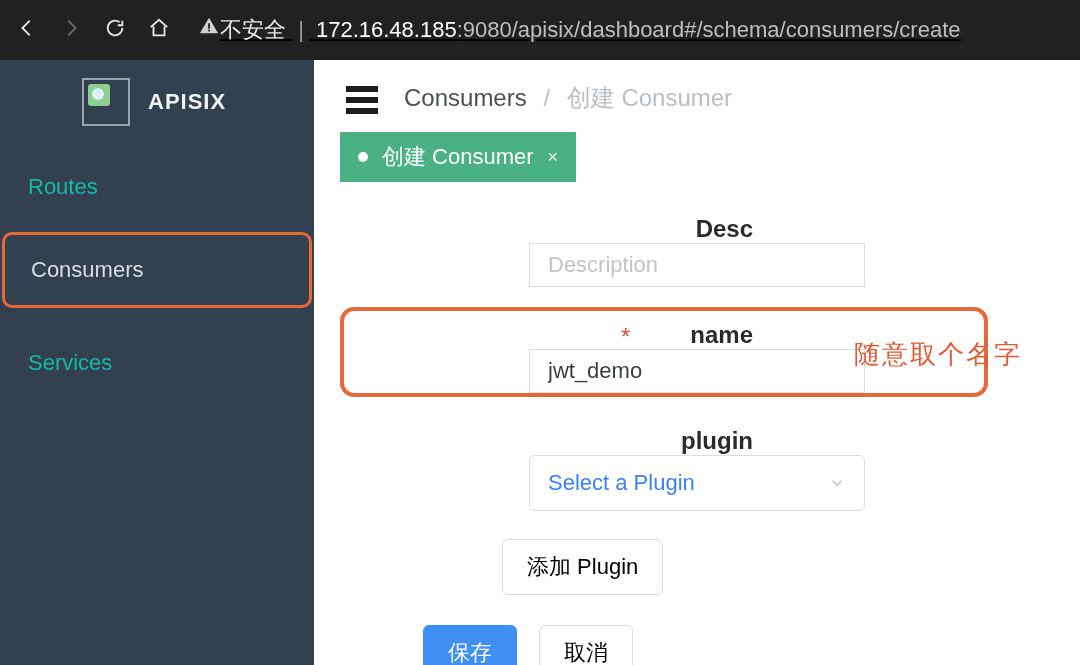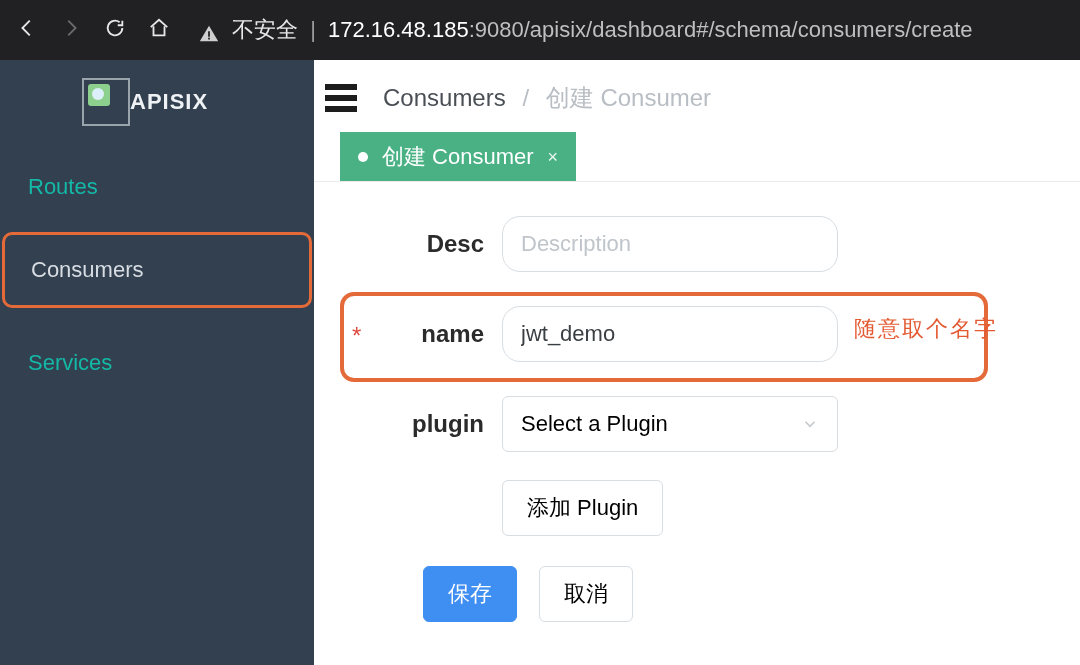--- a/index.html
+++ b/index.html
@@ -3,70 +3,70 @@
   <meta charset="utf-8">
   <style>
     * { box-sizing: border-box; margin: 0; padding: 0; }
     body { width: 1080px; height: 665px; font-family: -apple-system, "Helvetica Neue", Arial, sans-serif; background: #fff; overflow: hidden; }
 
     
     .browser-bar { height: 60px; background: #212124; display: flex; align-items: center; padding: 0 16px; gap: 20px; }
     .nav-icons { display: flex; align-items: center; gap: 22px; }
     .nav-icons svg { width: 22px; height: 22px; fill: none; stroke: #e8e8e8; stroke-width: 2; }
     .nav-icons .faded svg { stroke: #6b6b6b; }
-    .url-area { display: flex; align-items: flex-end; gap: 12px; margin-left: 8px; }
+    .url-area { display: flex; align-items: flex-start; margin-left: 8px; text-decoration: underline; }
     .url-area svg.warn { width: 22px; height: 22px; fill: #cfcfcf; }
     .url-text { font-size: 22px; color: #bfbfbf; white-space: nowrap; }
     .url-text .insec { color: #e8e8e8; }
     .url-text .sep { color: #9c9c9c; margin: 0 6px; }
     .url-text .host { color: #ffffff; }
 
     
     .app { display: flex; height: calc(665px - 60px); }
 
     
     .sidebar { width: 314px; background: #32404f; color: #cfd6dd; display: flex; flex-direction: column; }
-    .brand { display: flex; align-items: center; padding: 18px 0 24px 82px; }
+    .brand { display: flex; align-items: center; gap: 18px; padding: 18px 0 24px 82px; }
     .brand-logo { width: 48px; height: 48px; border: 2px solid #9aa4ad; display: flex; align-items: flex-start; justify-content: flex-start; padding: 4px; }
     .brand-logo-inner { width: 22px; height: 22px; border-radius: 3px; background: #8dd08d; position: relative; }
     .brand-logo-inner::after { content: ""; position: absolute; left: 4px; top: 4px; width: 12px; height: 12px; border-radius: 50%; background: #ddeffb; }
     .brand-title { font-size: 22px; font-weight: 700; letter-spacing: 1px; color: #eef2f5; }
     .side-item { padding: 24px 28px; font-size: 22px; color: #14b8a6; cursor: pointer; }
     .side-item.active { border: 3px solid #e56a3a; border-radius: 10px; margin: 8px 2px 18px 2px; padding: 22px 26px; color: #d7dde3; }
 
     
     .main { flex: 1; background: #ffffff; display: flex; flex-direction: column; }
-    .main-header { display: flex; align-items: center; gap: 26px; padding: 22px 26px 18px 11px; }
+    .main-header { display: flex; align-items: flex-end; gap: 26px; padding: 22px 26px 18px 32px; }
     .hamburger { display: flex; flex-direction: column; gap: 5px; cursor: pointer; }
     .hamburger span { display: block; width: 32px; height: 6px; background: #1d1d1d; }
     .crumbs { font-size: 24px; color: #4a4f55; }
     .crumbs .slash { color: #b9bec4; margin: 0 10px; }
     .crumbs .curr { color: #b8bec4; }
 
     
     .tabbar { padding-left: 26px; }
     .tab { display: inline-flex; align-items: center; gap: 14px; background: #49b184; color: #fff; font-size: 22px; padding: 10px 18px; }
     .tab .dot { width: 10px; height: 10px; border-radius: 50%; background: #fff; }
     .tab .x { font-size: 18px; opacity: 0.9; cursor: pointer; }
     .divider { height: 1px; background: #ececec; margin-top: -1px; }
 
     
     .form { padding: 34px 40px 20px 40px; }
-    .row { display: flex; align-items: center; margin-bottom: 34px; }
+    .row { display: flex; align-items: center; margin-bottom: 34px; flex-direction: column; }
     .label { width: 130px; text-align: right; font-size: 24px; font-weight: 700; color: #2b2b2b; margin-right: 18px; position: relative; }
     .label.req::before { content: "*"; color: #e04b3f; position: absolute; left: -2px; top: 2px; font-weight: 400; }
     .label.p { font-weight: 700; }
-    .control input[type="text"] { width: 336px; height: 56px; border: 1px solid #d8dde2; border-radius: 18px; padding: 0 18px; font-size: 22px; color: #3a3f44; outline: none; }
+    .control input[type="text"] { width: 336px; height: 44px; border: 1px solid #d8dde2; border-radius: 0; padding: 0 18px; font-size: 22px; color: #3a3f44; outline: none; }
     .control input::placeholder { color: #bfc5cb; }
-    .select { width: 336px; height: 56px; border: 1px solid #d8dde2; border-radius: 6px; padding: 0 18px; font-size: 22px; color: #000000; display: flex; align-items: center; justify-content: space-between; cursor: pointer; }
+    .select { width: 336px; height: 56px; border: 1px solid #d8dde2; border-radius: 6px; padding: 0 18px; font-size: 22px; color: #3b82f6; display: flex; align-items: center; justify-content: space-between; cursor: pointer; }
     .select svg { width: 18px; height: 18px; stroke: #c4c9ce; fill: none; stroke-width: 2.2; }
 
     .row.highlight { position: relative; }
     .row.highlight::before { content: ""; position: absolute; left: -14px; top: -14px; width: 640px; height: 82px; border: 4px solid #e56a3a; border-radius: 14px; pointer-events: none; }
-    .hint { position: absolute; left: 500px; top: 8px; font-size: 22px; color: #e45a32; white-space: nowrap; letter-spacing: 2px; }
+    .hint { position: absolute; left: 500px; top: 16px; font-size: 26px; color: #e45a32; white-space: nowrap; letter-spacing: 2px; }
 
     .btn { height: 56px; padding: 0 24px; border: 1px solid #d8dde2; border-radius: 6px; background: #fff; font-size: 22px; cursor: pointer; }
     .btn.primary { background: #3f8ef2; border-color: #3f8ef2; color: #fff; }
     .btn-row { display: flex; gap: 22px; margin-left: 69px; margin-top: 8px; }
     .add-row { margin-left: 148px; margin-top: -6px; margin-bottom: 30px; }
   </style>
 </head>
 <body>
 
 <div class="browser-bar">

